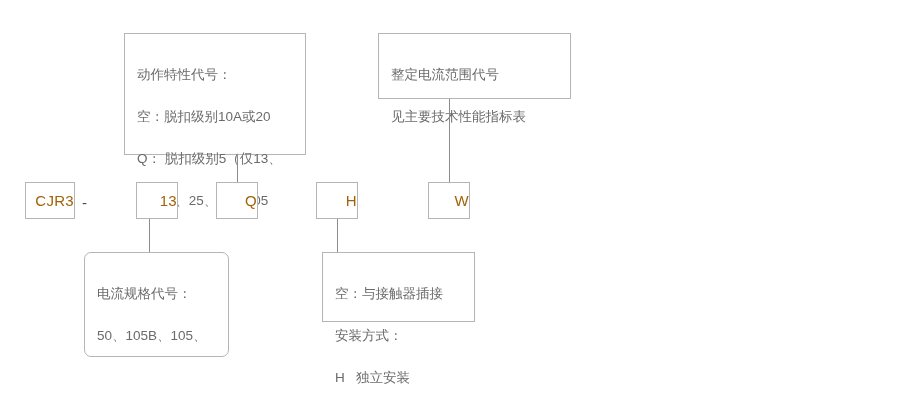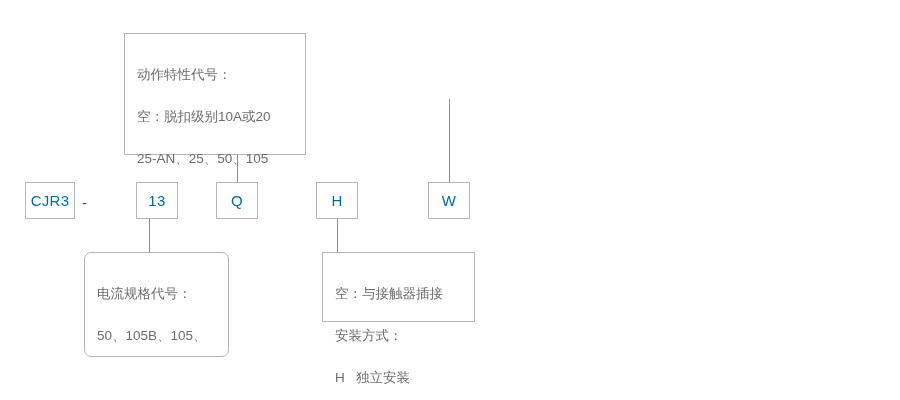--- a/index.html
+++ b/index.html
@@ -22,22 +22,22 @@
     position: absolute;
     box-sizing: border-box;
     border: 1px solid #b5b5b5;
     background: #ffffff;
   }
 
   
   .code-box {
     display: flex;
     align-items: center;
-    justify-content: center;
-    color: #0369a1;
+    justify-content: flex-end;
+    color: #a16207;
     font-size: 15px;
     line-height: 1;
     letter-spacing: 0.3px;
   }
 
   
   .note-box {
     padding: 9px 12px 8px 12px;
     color: #6b6b6b;
     font-size: 13.5px;
@@ -66,25 +66,30 @@
   }
 </style>
 </head>
 <body>
 
 <div id="canvas">
 
   <div class="box note-box" style="left:124px; top:33px; width:182px; height:122px;">
     <span class="note-line">动作特性代号：</span>
     <span class="note-line">空：脱扣级别10A或20</span>
+    <span class="note-line">Q： 脱扣级别5（仅13、</span>
     <span class="note-line">25-AN、25、50、105</span>
   </div>
 
   <div class="vline" style="left:237px; top:155px; height:27px;"></div>
 
+  <div class="box note-box" style="left:378px; top:33px; width:193px; height:66px;">
+    <span class="note-line">整定电流范围代号</span>
+    <span class="note-line">见主要技术性能指标表</span>
+  </div>
 
   <div class="vline" style="left:449px; top:99px; height:83px;"></div>
 
   <div class="box code-box" style="left:25px; top:182px; width:50px; height:37px;">
     <span>CJR3</span>
   </div>
 
   <div class="hyphen" style="left:82px; top:195px;">-</div>
 
   <div class="box code-box" style="left:136px; top:182px; width:42px; height:37px;">

